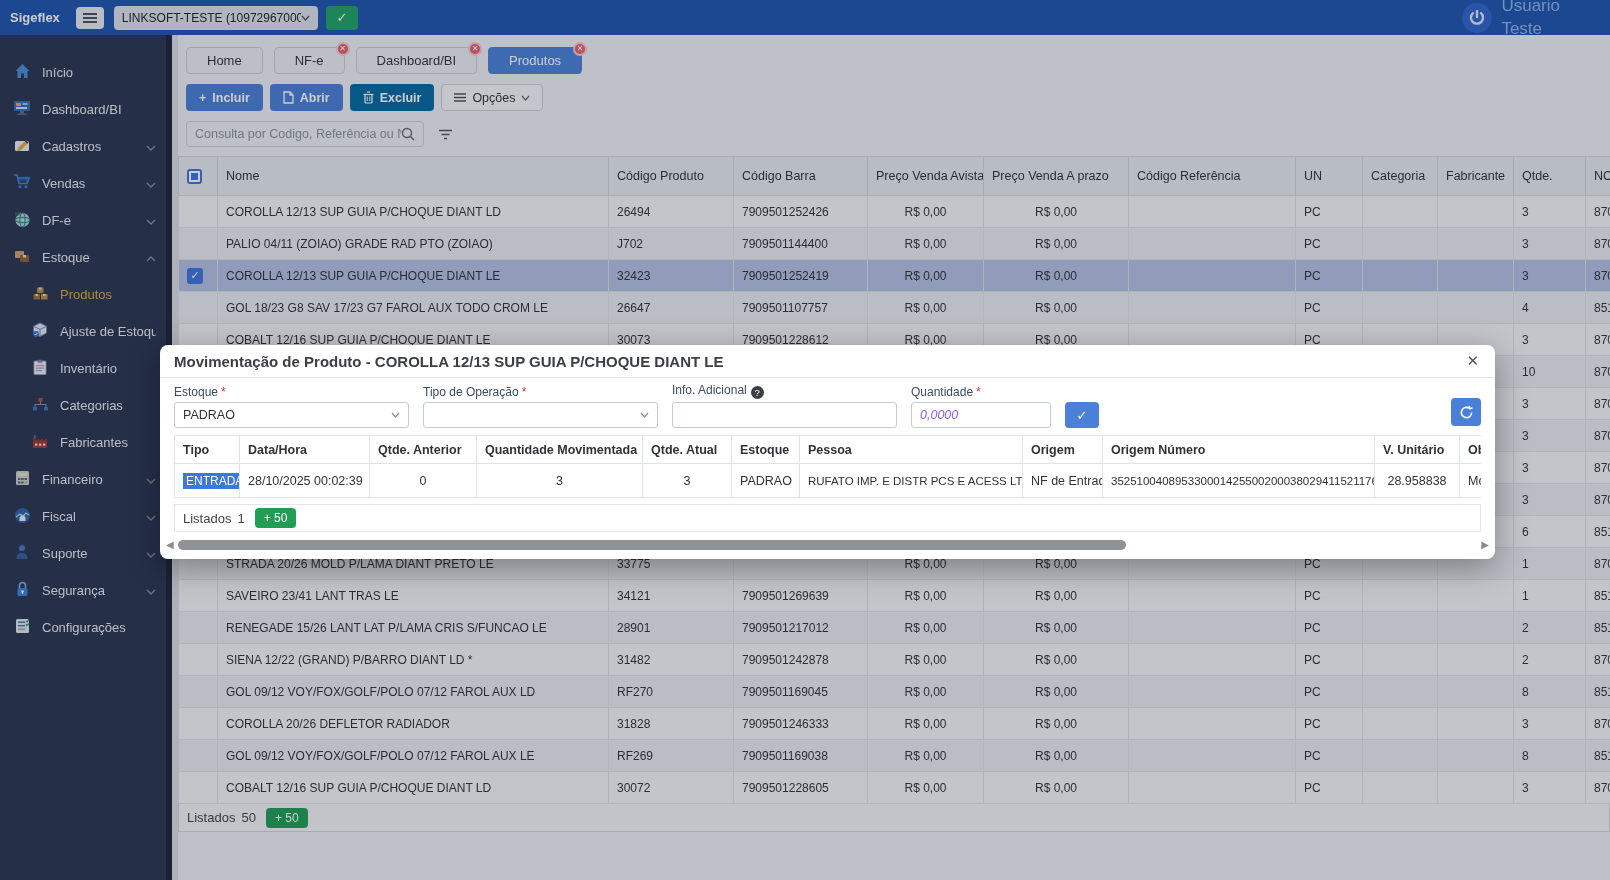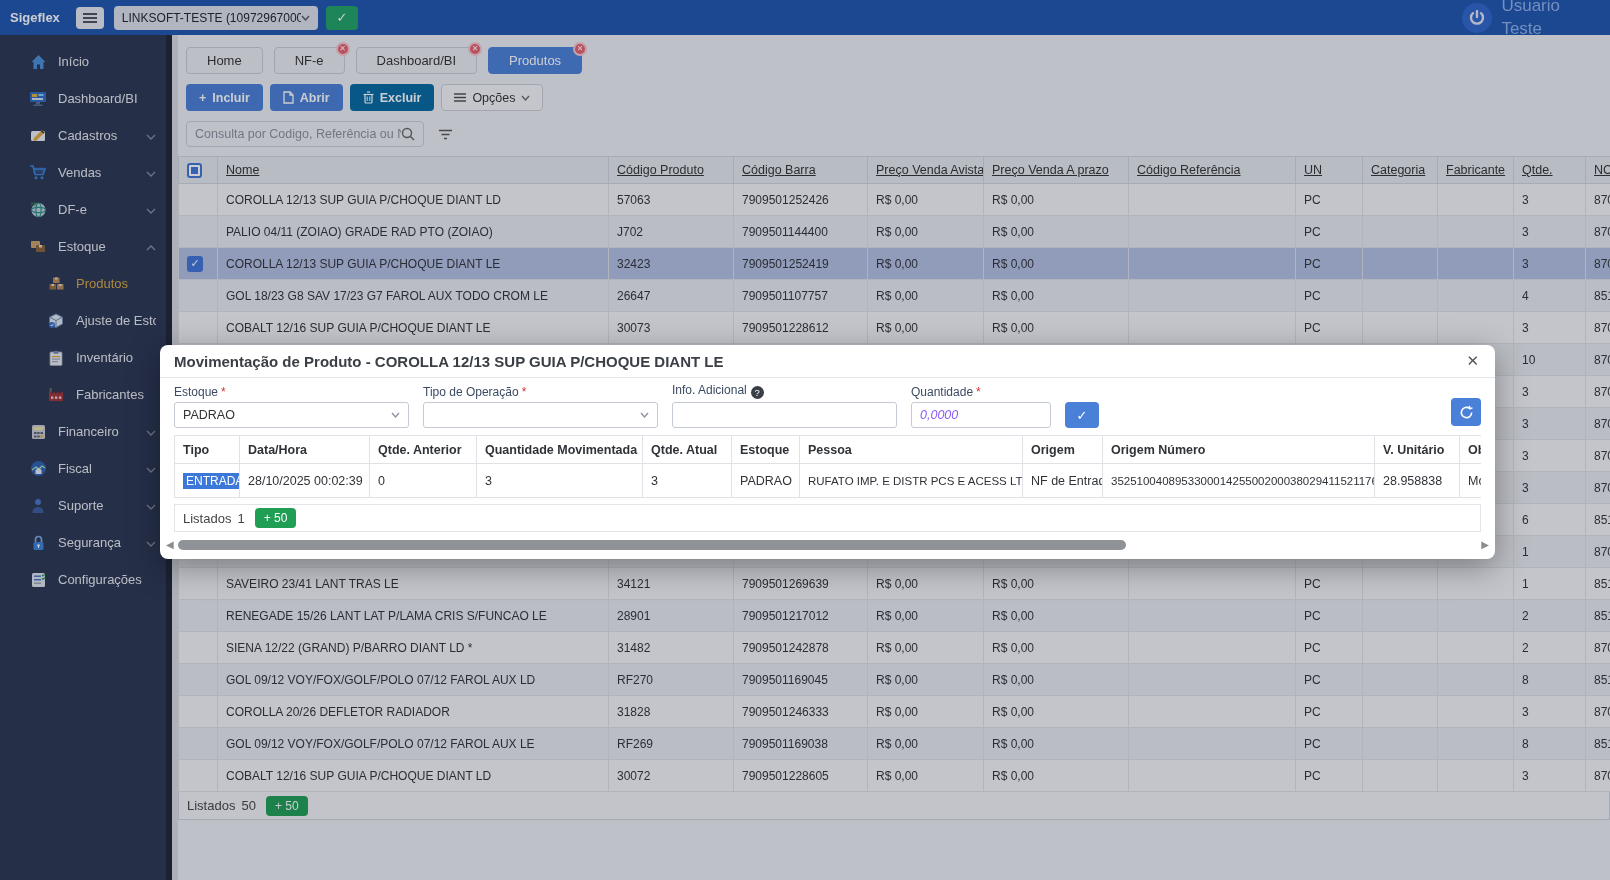--- a/index.html
+++ b/index.html
@@ -12,21 +12,21 @@
   .hamburger-btn { margin-left:16px; width:28px; height:22px; background:#e7eaf0; border-radius:4px; display:flex; align-items:center; justify-content:center; cursor:pointer; }
   .company-select { margin-left:10px; width:204px; height:24px; background:#dde1e9; border-radius:4px; display:flex; align-items:center; padding:0 8px; font-size:12px; color:#20242b; cursor:pointer; }
   .company-select .txt { flex:1; white-space:nowrap; overflow:hidden; }
   .confirm-btn { margin-left:8px; width:32px; height:24px; background:#21a366; border-radius:4px; color:#fff; font-size:13px; display:flex; align-items:center; justify-content:center; cursor:pointer; }
   .top-right { position:absolute; right:50px; top:0; height:35px; display:flex; align-items:center; gap:9px; }
   .power-btn { width:30px; height:30px; border-radius:50%; background:#2d66c9; display:flex; align-items:center; justify-content:center; cursor:pointer; }
   .user-label { font-size:17px; color:#8fb0e8; line-height:1.3; }
 
   
   .sidebar { position:absolute; top:35px; left:0; bottom:0; width:172px; background:#2a3550; border-right:6px solid #1b2436; padding-top:8px; z-index:5; }
-  .side-item { height:37px; display:flex; align-items:center; padding:0 10px 0 12px; color:#e8eaee; font-size:13px; cursor:pointer;margin-left:16px; }
+  .side-item { height:37px; display:flex; align-items:flex-end; padding:0 10px 0 12px; color:#e8eaee; font-size:13px; cursor:pointer; }
   .side-item .ic { width:20px; height:18px; margin-right:10px; display:flex; align-items:center; justify-content:center; }
   .side-item .lbl { flex:1; white-space:nowrap; overflow:hidden; }
   .side-item .chev { opacity:.7; }
   .side-item.sub { padding-left:30px; }
   .side-item.active { color:#d9a842; }
 
   
   .content { position:absolute; top:35px; left:178px; width:1432px; bottom:0; background:#eef0f3; }
   .tabs { padding:12px 0 0 8px; display:flex; gap:11px; }
   .tab { position:relative; min-width:68px; padding:5px 20px; background:#eceef2; border:1px solid #c6ccd6; border-radius:4px; font-size:13px; color:#333; text-align:center; cursor:pointer; }
@@ -39,26 +39,26 @@
   .btn.red { background:#0369a1; color:#fff;justify-content:space-between; }
   .btn.plain { background:#f6f7f9; color:#333; border-color:#c9ced6; font-weight:400; }
 
   .searchrow { padding:10px 0 0 8px; display:flex; align-items:center; gap:14px; }
   .searchbox { width:238px; height:26px; background:#eef0f4; border:1px solid #c9ced6; border-radius:4px; display:flex; align-items:center; padding:0 8px; }
   .searchbox input { flex:1; border:none; background:transparent; outline:none; font-size:12.5px; color:#444; font-family:"Liberation Sans",sans-serif; }
   .searchbox input::placeholder { color:#8a919c; }
 
   .table-clip { margin-top:9px; width:1432px; overflow:hidden; }
   table.main { border-collapse:collapse; table-layout:fixed; width:1522px; font-size:12px; color:#2f3338; }
-  table.main th { background:#e6e9ee; font-weight:400; text-align:left; height:27px; padding:0 8px; border:1px solid #d0d4db; font-size:12.5px; color:#333; white-space:nowrap; overflow:hidden;text-decoration:underline; }
+  table.main th { background:#e6e9ee; font-weight:400; text-align:left; height:39px; padding:0 8px; border:1px solid #d0d4db; font-size:12.5px; color:#333; white-space:nowrap; overflow:hidden; }
   table.main td { height:32px; padding:0 8px; border:1px solid #dcdfe5; white-space:nowrap; overflow:hidden; }
   table.main tr:nth-child(odd) td { background:#f4f5f8; }
   table.main tr:nth-child(even) td { background:#e9ebef; }
   table.main tr.selected td { background:#b4c0e2; }
-  .num { text-align:left; }
+  .num { text-align:center; }
   .cb-head { width:15px; height:15px; border:2px solid #3f74d8; border-radius:3px; background:#fff; display:inline-flex; align-items:center; justify-content:center; cursor:pointer; }
   .cb-head i { width:7px; height:7px; background:#3f74d8; display:block; }
   .cb { display:none; width:16px; height:16px; background:#3f74d8; border-radius:3px; color:#fff; font-size:11px; align-items:center; justify-content:center; cursor:pointer; }
   tr.selected .cb { display:inline-flex; }
 
   .list-footer { width:1432px; height:28px; background:#f3f4f6; border:1px solid #d0d4db; border-top:none; display:flex; align-items:center; padding:0 8px; gap:10px; font-size:13px; color:#444; }
   .more-btn { background:#1f9e54; color:#fff; border-radius:4px; font-size:12px; padding:3px 9px; display:flex; align-items:center; gap:3px; cursor:pointer; }
 
   
   .backdrop { position:absolute; inset:0; background:rgba(21,28,45,0.22); z-index:50; }
@@ -227,20 +227,31 @@
       <span class="ic">
           <svg width="14" height="16" viewBox="0 0 14 16">
             <rect x="1" y="2" width="12" height="13.5" rx="1" fill="#e8ebf0" stroke="#9aa4b2" stroke-width=".8"></rect>
             <rect x="4.5" y=".8" width="5" height="3" rx="1" fill="#6f86a8"></rect>
             <rect x="3" y="6" width="8" height="1.2" fill="#e0a93c"></rect>
             <rect x="3" y="8.5" width="8" height="1.2" fill="#9aa4b2"></rect>
             <rect x="3" y="11" width="6" height="1.2" fill="#9aa4b2"></rect>
           </svg>
         </span>
       <span class="lbl">Inventário</span>
+    </div>
+    <div class="side-item sub">
+      <span class="ic">
+          <svg width="17" height="15" viewBox="0 0 17 15">
+            <rect x="6.5" y="1" width="4" height="3.5" fill="#c94040"></rect>
+            <rect x="1" y="10" width="4" height="3.5" fill="#3b6fc4"></rect>
+            <rect x="12" y="10" width="4" height="3.5" fill="#3b6fc4"></rect>
+            <path d="M8.5 4.5 V7.5 M3 10 V7.5 H14 V10" fill="none" stroke="#8a93a2" stroke-width="1.1"></path>
+          </svg>
+        </span>
+      <span class="lbl">Categorias</span>
     </div>
     <div class="side-item sub">
       <span class="ic">
           <svg width="18" height="15" viewBox="0 0 18 15">
             <path d="M2 14 V4 H4.5 V7 L8 4.5 V7 L11.5 4.5 V7 L16 4.5 V14 Z" fill="#a03434"></path>
             <rect x="4" y="9.5" width="2.3" height="2.3" fill="#e8d8d8"></rect>
             <rect x="8" y="9.5" width="2.3" height="2.3" fill="#e8d8d8"></rect>
             <rect x="12" y="9.5" width="2.3" height="2.3" fill="#e8d8d8"></rect>
             <rect x="2.8" y="1" width="1.8" height="3.5" fill="#6e6e6e"></rect>
           </svg>
@@ -415,21 +426,21 @@
             <th>Fabricante</th>
             <th>Qtde.</th>
             <th>NCM</th>
           </tr>
         </thead>
         <tbody>
 
             <tr>
               <td></td>
               <td>COROLLA 12/13 SUP GUIA P/CHOQUE DIANT LD</td>
-              <td>57063</td>
+              <td>26494</td>
               <td>7909501252426</td>
               <td class="num">R$ 0,00</td>
               <td class="num">R$ 0,00</td>
               <td></td>
               <td>PC</td>
               <td></td>
               <td></td>
               <td>3</td>
               <td>870</td>
             </tr>

